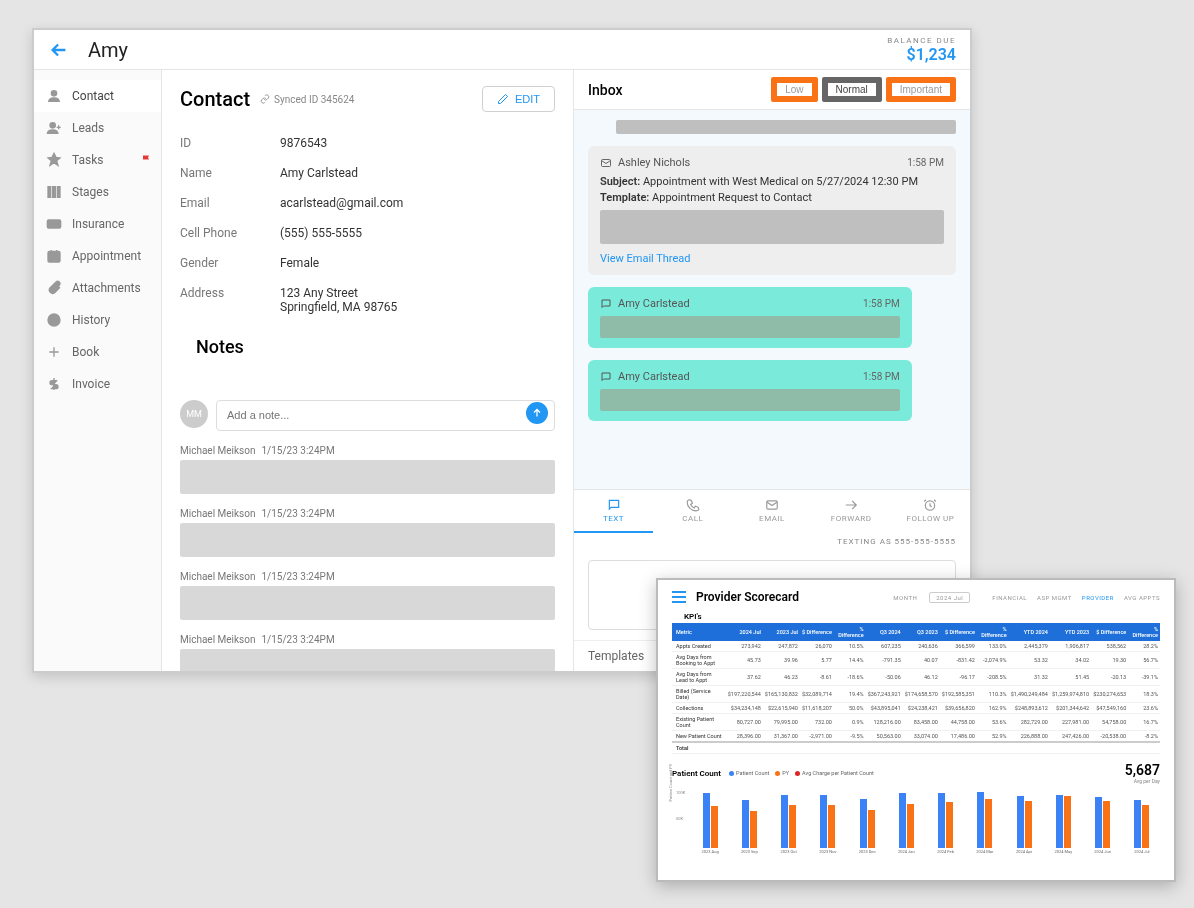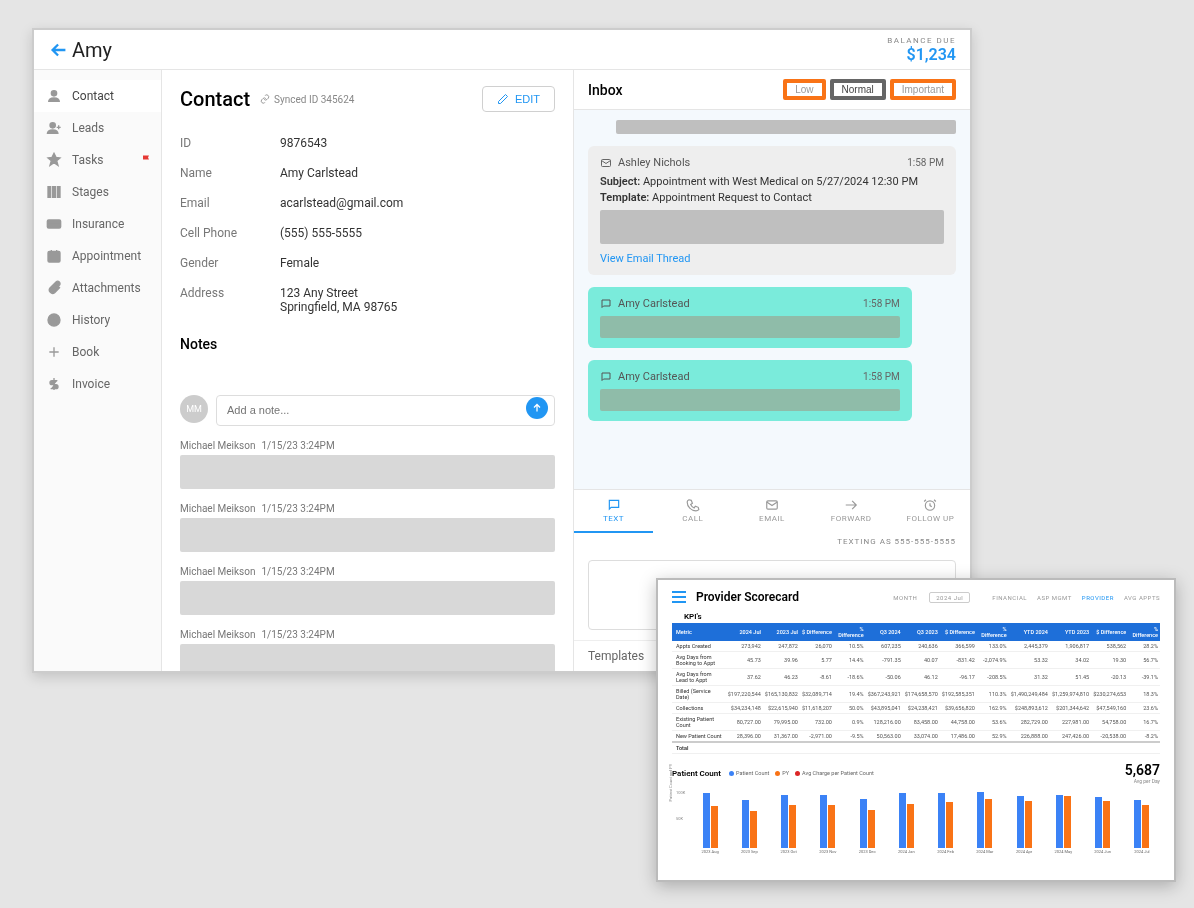--- a/index.html
+++ b/index.html
@@ -1,21 +1,21 @@
 <!DOCTYPE html>
 <html><head>
 <meta charset="utf-8">
 <style>
 * { box-sizing: border-box; margin: 0; padding: 0; }
 body { font-family: -apple-system, BlinkMacSystemFont, "Segoe UI", Roboto, Arial, sans-serif; background: #e5e5e5; width: 1194px; height: 908px; position: relative; overflow: hidden; }
 
 .main-window { position: absolute; left: 32px; top: 28px; width: 940px; height: 645px; background: #fff; border: 2px solid #ccc; box-shadow: 0 4px 12px rgba(0,0,0,0.15); display: flex; flex-direction: column; }
 
 .header { height: 40px; display: flex; align-items: center; padding: 0 14px; border-bottom: 1px solid #e5e5e5; }
-.back-btn { display: flex; align-items: center; gap: 2px; cursor: pointer; }
+.back-btn { display: flex; align-items: center; gap: 18px; cursor: pointer; }
 .back-arrow { width: 22px; height: 22px; }
 .page-title { font-size: 20px; font-weight: 400; color: #222; }
 .balance-box { margin-left: auto; text-align: right; }
 .balance-label { font-size: 8px; letter-spacing: 1.5px; color: #888; }
 .balance-value { font-size: 16px; font-weight: 600; color: #2196f3; }
 
 .body { flex: 1; display: flex; overflow: hidden; }
 
 .sidebar { width: 128px; border-right: 1px solid #e5e5e5; padding-top: 10px; background: #fafafa; }
 .sidebar-item { display: flex; align-items: center; gap: 10px; padding: 8px 12px; font-size: 12px; color: #666; cursor: pointer; position: relative; }
@@ -26,37 +26,37 @@
 .contact-panel { width: 412px; padding: 16px 18px; overflow-y: auto; border-right: 1px solid #e5e5e5; }
 .contact-header { display: flex; align-items: center; gap: 10px; margin-bottom: 16px; }
 .contact-title { font-size: 20px; font-weight: 500; }
 .synced { font-size: 10px; color: #888; display: flex; align-items: center; gap: 4px; }
 .edit-btn { margin-left: auto; border: 1px solid #d0d0d0; background: #fff; border-radius: 4px; padding: 6px 14px; font-size: 11px; color: #2196f3; display: flex; align-items: center; gap: 6px; cursor: pointer; }
 
 .field-row { display: flex; padding: 8px 0; font-size: 12px; }
 .field-label { width: 100px; color: #777; }
 .field-value { color: #333; }
 
-.notes-title { font-size: 14px; font-weight: 500; margin: 14px 0 10px; }
+.notes-title { font-size: 18px; font-weight: 500; margin: 14px 16px 10px; }
 .note-input-row { display: flex; gap: 8px; margin-bottom: 14px; margin-top: 43px; }
 .avatar { width: 28px; height: 28px; border-radius: 50%; background: #ccc; display: flex; align-items: center; justify-content: center; font-size: 9px; color: #fff; }
 .note-input { flex: 1; border: 1px solid #ddd; border-radius: 4px; padding: 8px 10px; font-size: 11px; position: relative; }
 .note-input input { border: none; outline: none; width: 100%; font-size: 11px; color: #333; }
 .send-btn { position: absolute; right: 6px; bottom: 6px; width: 22px; height: 22px; border-radius: 50%; background: #2196f3; display: flex; align-items: center; justify-content: center; cursor: pointer; }
 
 .note-entry { margin-bottom: 14px; }
 .note-meta { font-size: 10px; color: #777; margin-bottom: 4px; }
 .note-meta .author { margin-right: 6px; }
 .note-body { background: #d8d8d8; height: 34px; border-radius: 2px; }
 
 .right-panel { flex: 1; display: flex; flex-direction: column; background: #f4f9fd; }
 .inbox-header { height: 40px; display: flex; align-items: center; padding: 0 14px; background: #fff; border-bottom: 1px solid #e5e5e5; }
 .inbox-title { font-size: 14px; font-weight: 500; }
 .priority-group { margin-left: auto; display: flex; gap: 4px; }
-.priority-btn { border: 4px solid #f97316; background: #fff; padding: 1px 8px; font-size: 10px; color: #999; cursor: pointer; border-radius: 2px; }
+.priority-btn { border: 6px solid #f97316; background: #fff; padding: 1px 8px; font-size: 10px; color: #999; cursor: pointer; border-radius: 2px; }
 .priority-btn.active { border-color: #666; color: #444; }
 
 .messages { flex: 1; overflow-y: auto; padding: 10px 14px; }
 .msg-card { border-radius: 6px; padding: 10px 12px; margin-bottom: 12px; font-size: 11px; }
 .msg-card.email { background: #eee; margin-right: 0; }
 .msg-card.text-out { background: #7aebdb; margin-left: 0; max-width: 88%; }
 .msg-head { display: flex; align-items: center; gap: 6px; margin-bottom: 6px; }
 .msg-from { color: #555; }
 .msg-time { margin-left: auto; color: #666; font-size: 10px; }
 .msg-line { margin-bottom: 3px; color: #333; }

